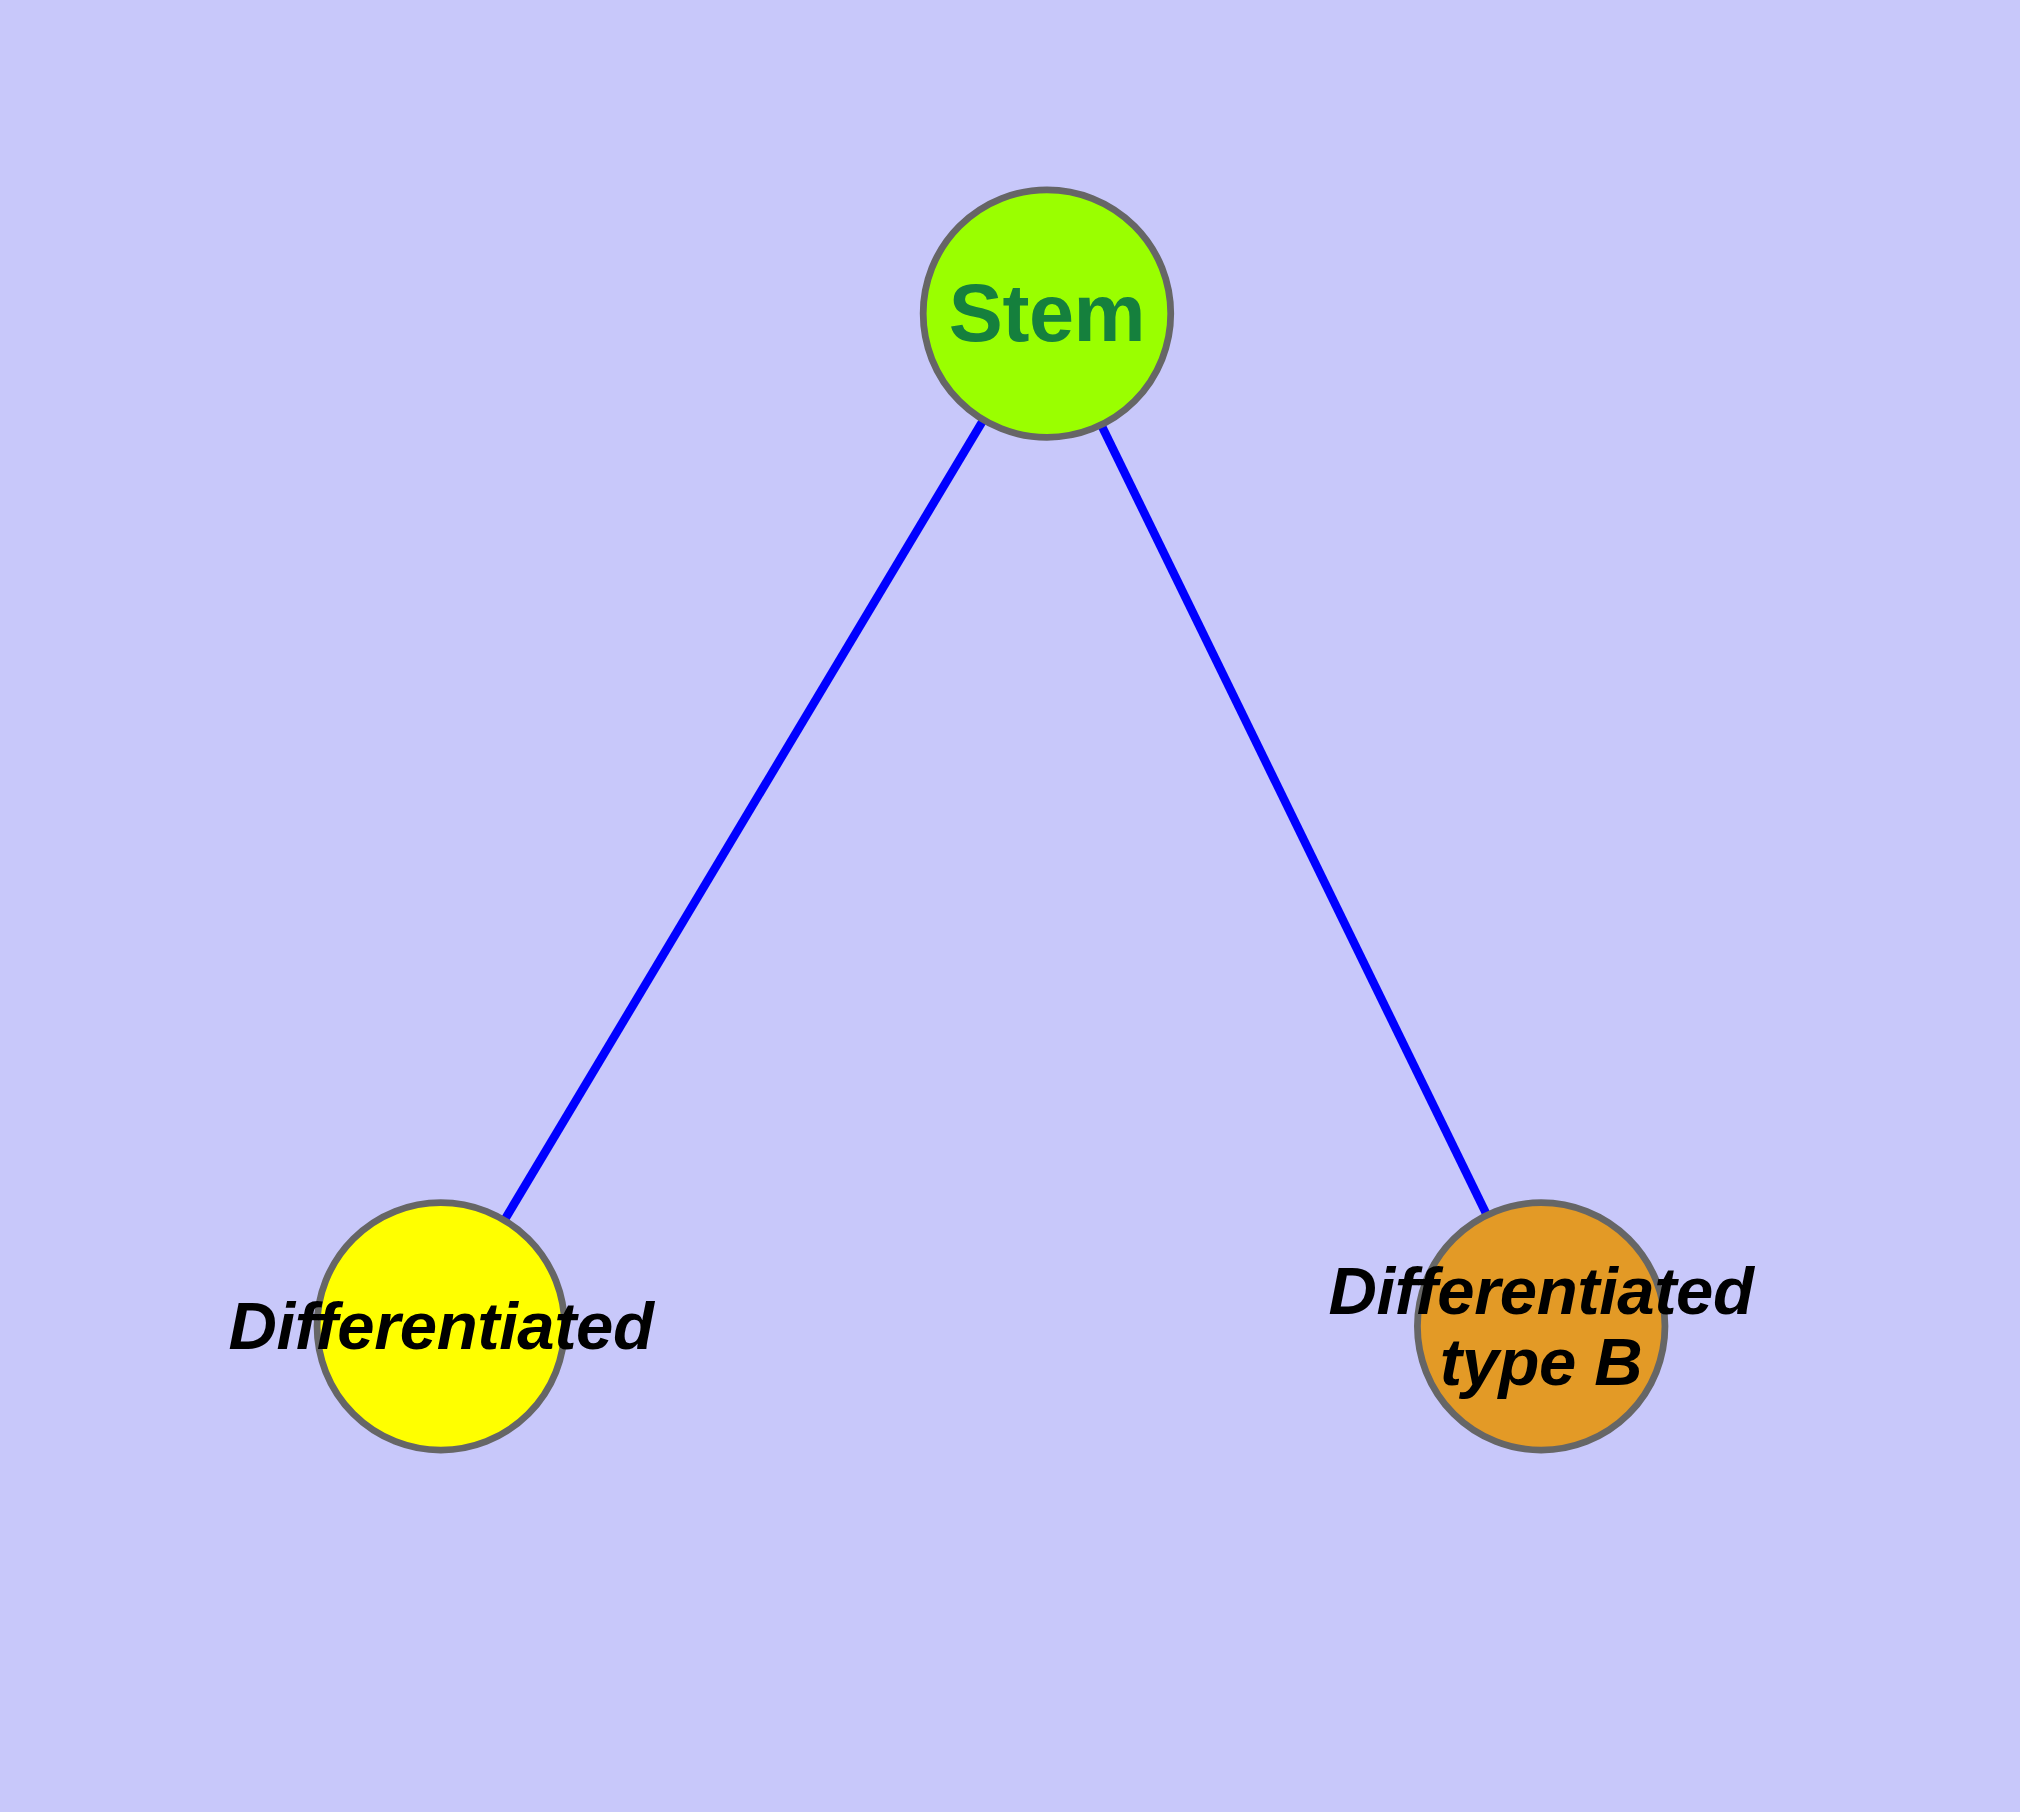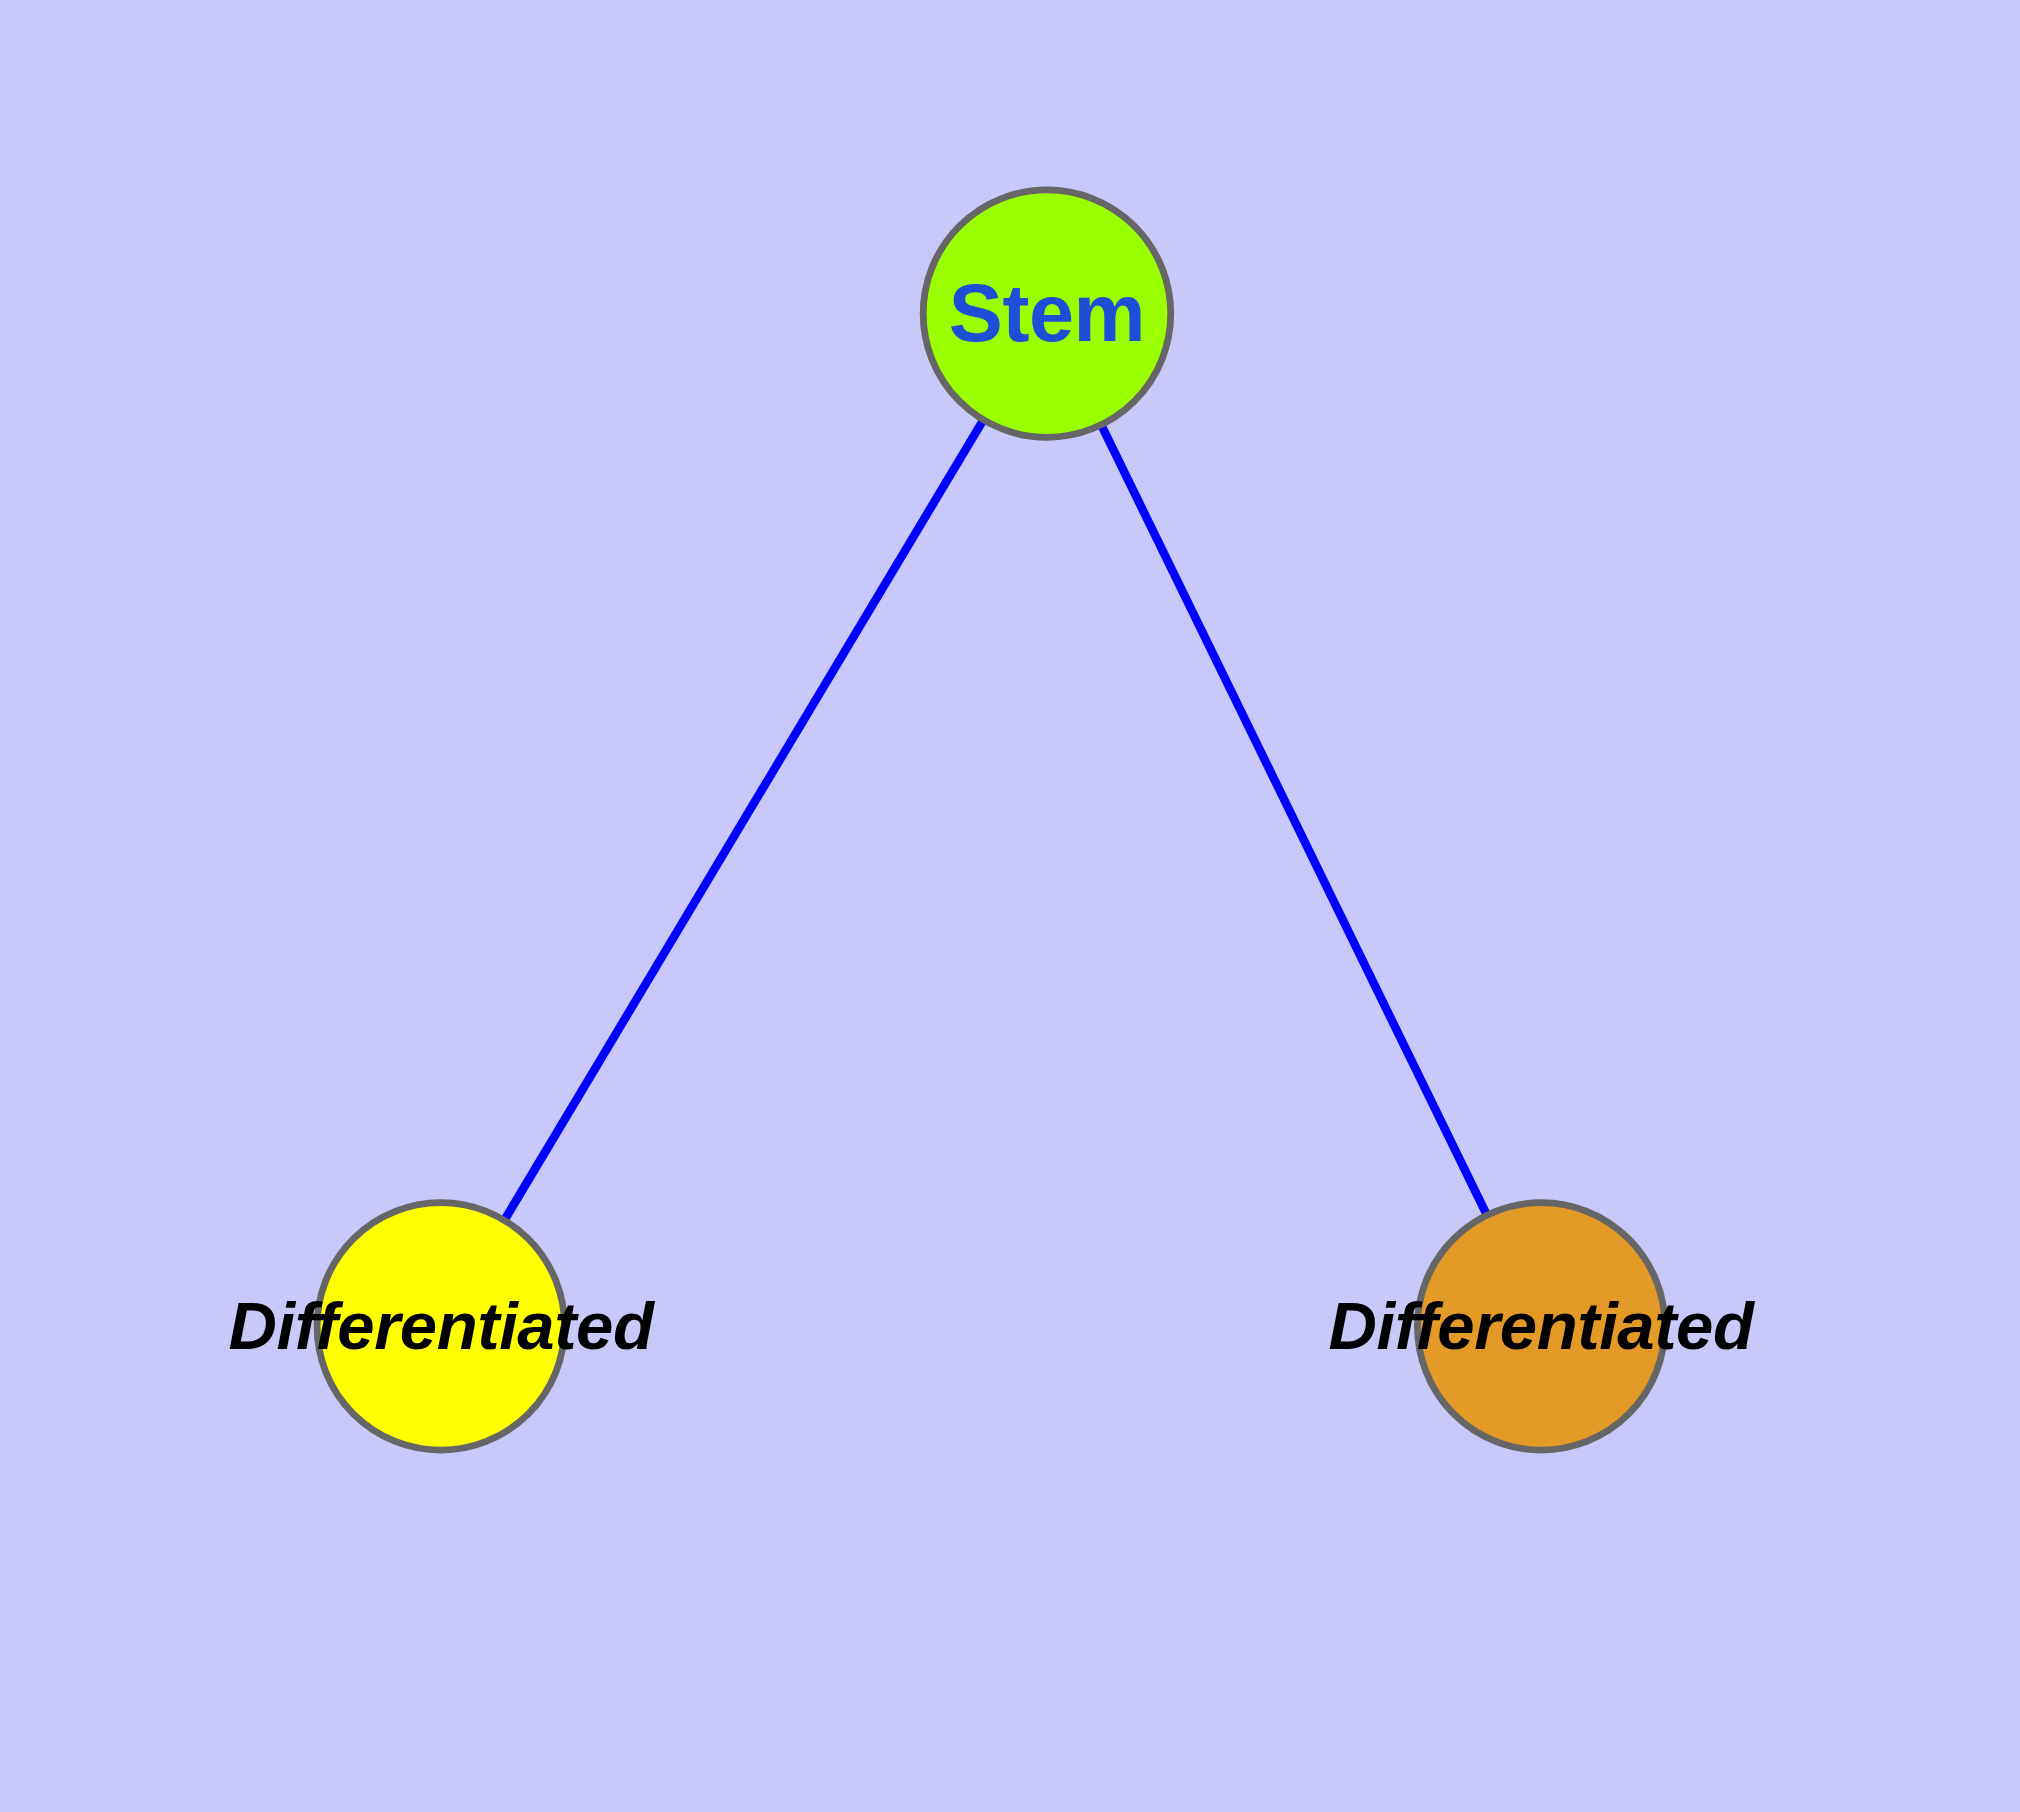--- a/index.html
+++ b/index.html
@@ -52,19 +52,19 @@
         <line x1="1298.1394041863239" y1="499.41953345224215" x2="1754.8605958136761" y2="1435.5804665477579" stroke="#0000ff" stroke-width="10" stroke-linecap="butt"></line>
       </g>
     <g id="node-layer">
         <circle cx="1235" cy="370" r="146" fill="#9aff00" stroke="#666666" stroke-width="8"></circle>
         <circle cx="520" cy="1565" r="146" fill="#ffff00" stroke="#666666" stroke-width="8"></circle>
         <circle cx="1818" cy="1565" r="146" fill="#e39a26" stroke="#666666" stroke-width="8"></circle>
       </g>
   </svg>
 
   <div id="label-layer">
-      <div class="node-label label-stem" style="left: 1047px; top: 314px; color: #1d4ed8;"><div>Stem</div></div>
+      <div class="node-label label-stem" style="left: 1047px; top: 314px; color: #15803d;"><div>Stem</div></div>
       <div class="node-label label-diff" style="left: 441px; top: 1326px; color: rgb(0, 0, 0);"><div>Differentiated</div></div>
-      <div class="node-label label-diff" style="left: 1541px; top: 1326px; color: rgb(0, 0, 0);"><div>Differentiated</div></div>
+      <div class="node-label label-diff" style="left: 1541px; top: 1326px; color: rgb(0, 0, 0);"><div>Differentiated</div><div>type B</div></div>
     </div>
 
 </div>
 
 
 </body></html>

